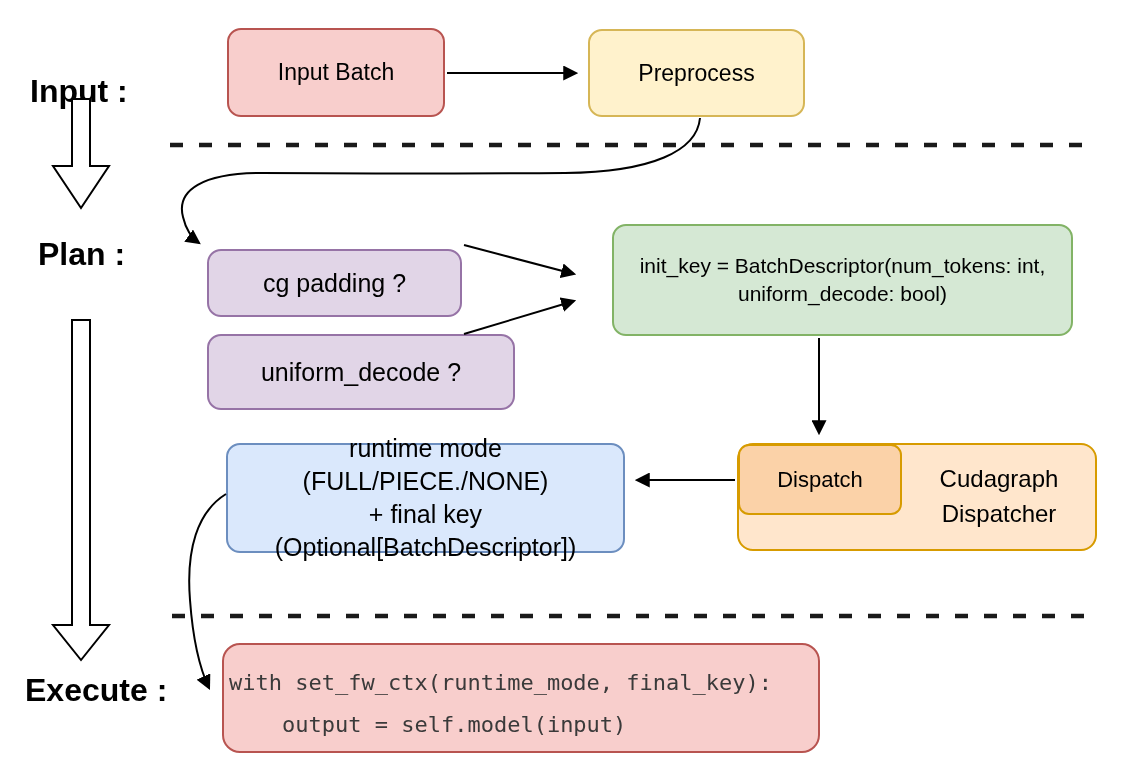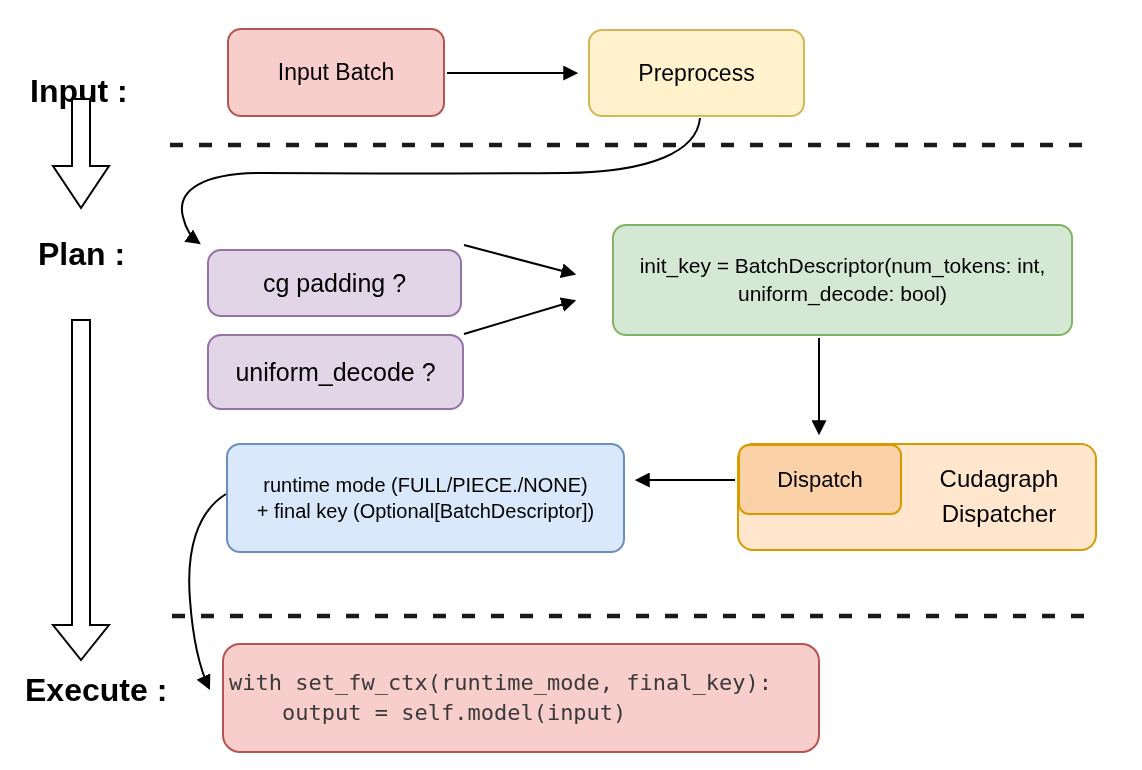--- a/index.html
+++ b/index.html
@@ -18,28 +18,28 @@
   .pink  {background:#f8cecc;border-color:#b85450;}
   .yellow{background:#fff2cc;border-color:#d6b656;}
   .purple{background:#e1d5e7;border-color:#9673a6;}
   .green {background:#d5e8d4;border-color:#82b366;}
   .orange{background:#ffe6cc;border-color:#d79b00;}
   .orange-inner{background:#fbd2a8;border-color:#d79b00;}
   .blue  {background:#dae8fc;border-color:#6c8ebf;}
   .f23{font-size:23px;}
   .f25{font-size:25px;margin-top:37px;}
   .f21{font-size:21px;}
-  .f20{font-size:20px;}
+  .f20{font-size:25px;}
   .f22{font-size:22px;}
   .code-box{
     align-items:flex-start;justify-content:center;text-align:left;
     font-family:"DejaVu Sans Mono","Liberation Mono",monospace;
     font-size:22px;line-height:30px;color:#3a3a3a;padding-left:5px;
   }
-  .code-box span{white-space:pre;}
+  .code-box span{white-space:pre;margin-top:12px;}
   .dispatcher-label{
     position:absolute;display:flex;flex-direction:column;align-items:center;
     justify-content:center;text-align:center;font-size:24px;line-height:1.45;
   }
   svg.layer{position:absolute;left:0;top:0;pointer-events:none;}
 </style>
 </head>
 <body>
 
 <div id="stage">
@@ -53,21 +53,21 @@
   </div>
 
   <div class="node yellow f23" style="left:588px;top:29px;width:217px;height:88px;">
     <span>Preprocess</span>
   </div>
 
   <div class="node purple f25" style="left:207px;top:212px;width:255px;height:68px;">
     <span>cg padding ?</span>
   </div>
 
-  <div class="node purple f25" style="left:207px;top:297px;width:257px;height:76px;">
+  <div class="node purple f25" style="left:207px;top:297px;width:308px;height:76px;">
     <span>uniform_decode ?</span>
   </div>
 
   <div class="node green f21" style="left:588px;top:224px;width:461px;height:112px;margin-left:24px;">
     <span>init_key = BatchDescriptor(num_tokens: int,</span>
     <span>uniform_decode: bool)</span>
   </div>
 
   <div class="node orange" style="left:737px;top:443px;width:360px;height:108px;border-radius:16px;"></div>
   <div class="dispatcher-label" style="left:903px;top:445px;width:192px;height:104px;">

